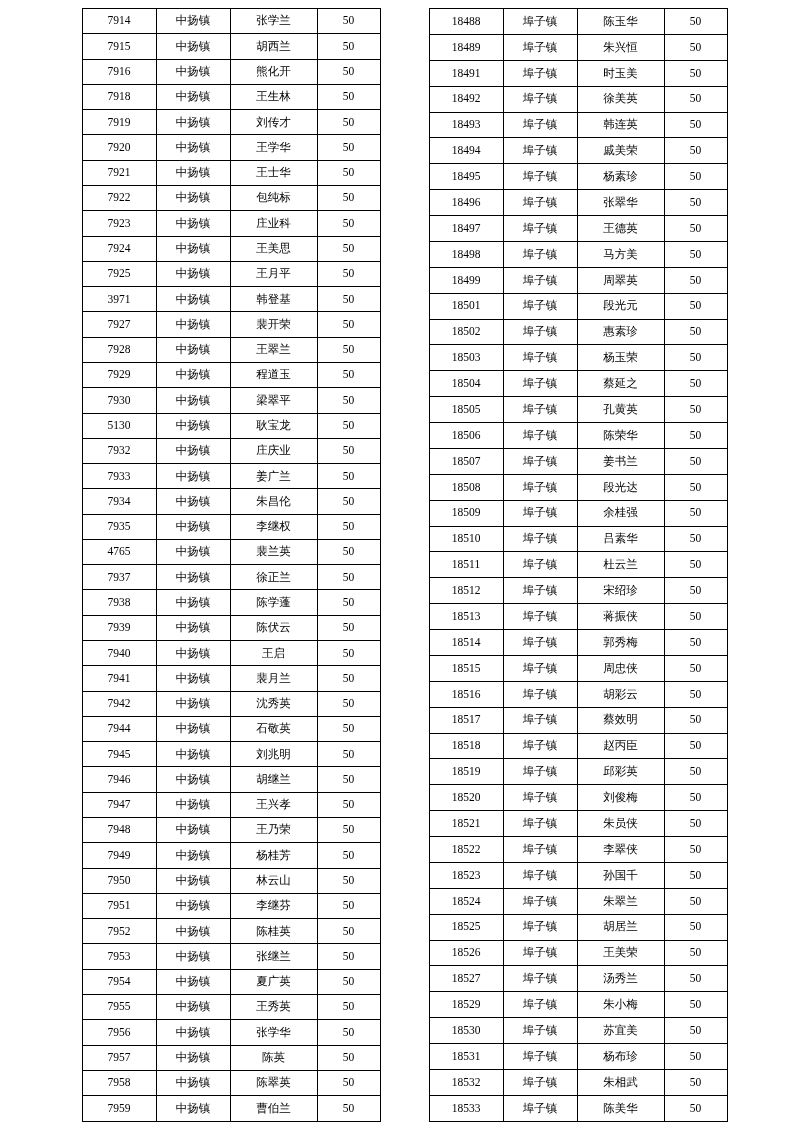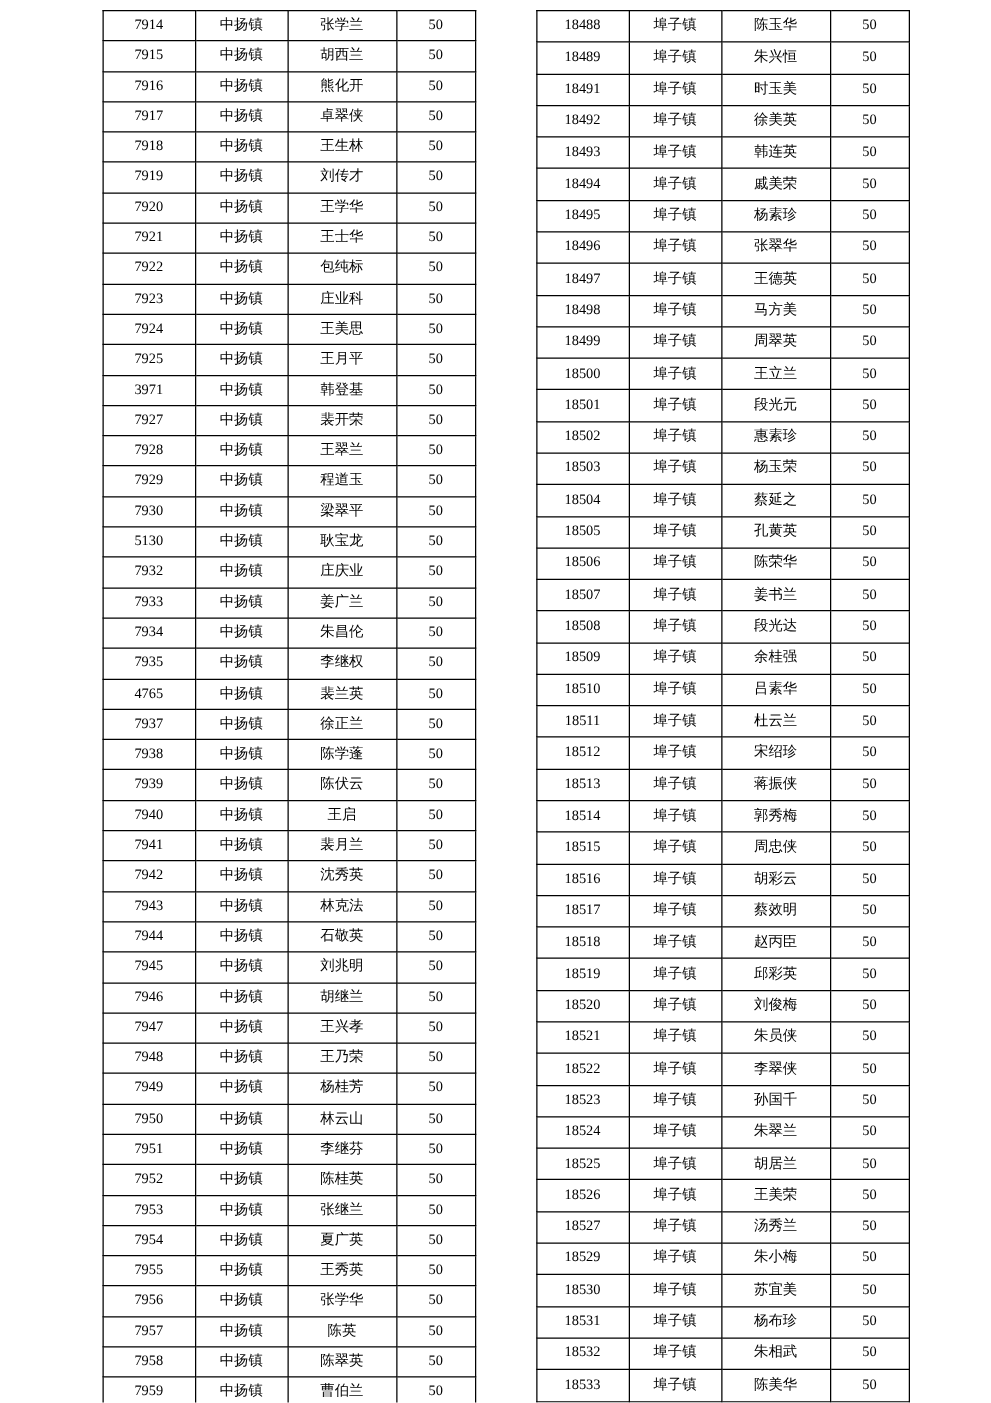--- a/index.html
+++ b/index.html
@@ -61,26 +61,20 @@
           <td class="c-name">胡西兰</td>
           <td class="c-amt">50</td>
         </tr>
         <tr>
           <td class="c-id">7916</td>
           <td class="c-town">中扬镇</td>
           <td class="c-name">熊化开</td>
           <td class="c-amt">50</td>
         </tr>
         <tr>
-          <td class="c-id">7917</td>
-          <td class="c-town">中扬镇</td>
-          <td class="c-name">卓翠侠</td>
-          <td class="c-amt">50</td>
-        </tr>
-        <tr>
           <td class="c-id">7918</td>
           <td class="c-town">中扬镇</td>
           <td class="c-name">王生林</td>
           <td class="c-amt">50</td>
         </tr>
         <tr>
           <td class="c-id">7919</td>
           <td class="c-town">中扬镇</td>
           <td class="c-name">刘传才</td>
           <td class="c-amt">50</td>
@@ -214,26 +208,20 @@
         <tr>
           <td class="c-id">7941</td>
           <td class="c-town">中扬镇</td>
           <td class="c-name">裴月兰</td>
           <td class="c-amt">50</td>
         </tr>
         <tr>
           <td class="c-id">7942</td>
           <td class="c-town">中扬镇</td>
           <td class="c-name">沈秀英</td>
-          <td class="c-amt">50</td>
-        </tr>
-        <tr>
-          <td class="c-id">7943</td>
-          <td class="c-town">中扬镇</td>
-          <td class="c-name">林克法</td>
           <td class="c-amt">50</td>
         </tr>
         <tr>
           <td class="c-id">7944</td>
           <td class="c-town">中扬镇</td>
           <td class="c-name">石敬英</td>
           <td class="c-amt">50</td>
         </tr>
         <tr>
           <td class="c-id">7945</td>
@@ -387,26 +375,20 @@
         <tr>
           <td class="c-id">18498</td>
           <td class="c-town">埠子镇</td>
           <td class="c-name">马方美</td>
           <td class="c-amt">50</td>
         </tr>
         <tr>
           <td class="c-id">18499</td>
           <td class="c-town">埠子镇</td>
           <td class="c-name">周翠英</td>
-          <td class="c-amt">50</td>
-        </tr>
-        <tr>
-          <td class="c-id">18500</td>
-          <td class="c-town">埠子镇</td>
-          <td class="c-name">王立兰</td>
           <td class="c-amt">50</td>
         </tr>
         <tr>
           <td class="c-id">18501</td>
           <td class="c-town">埠子镇</td>
           <td class="c-name">段光元</td>
           <td class="c-amt">50</td>
         </tr>
         <tr>
           <td class="c-id">18502</td>

